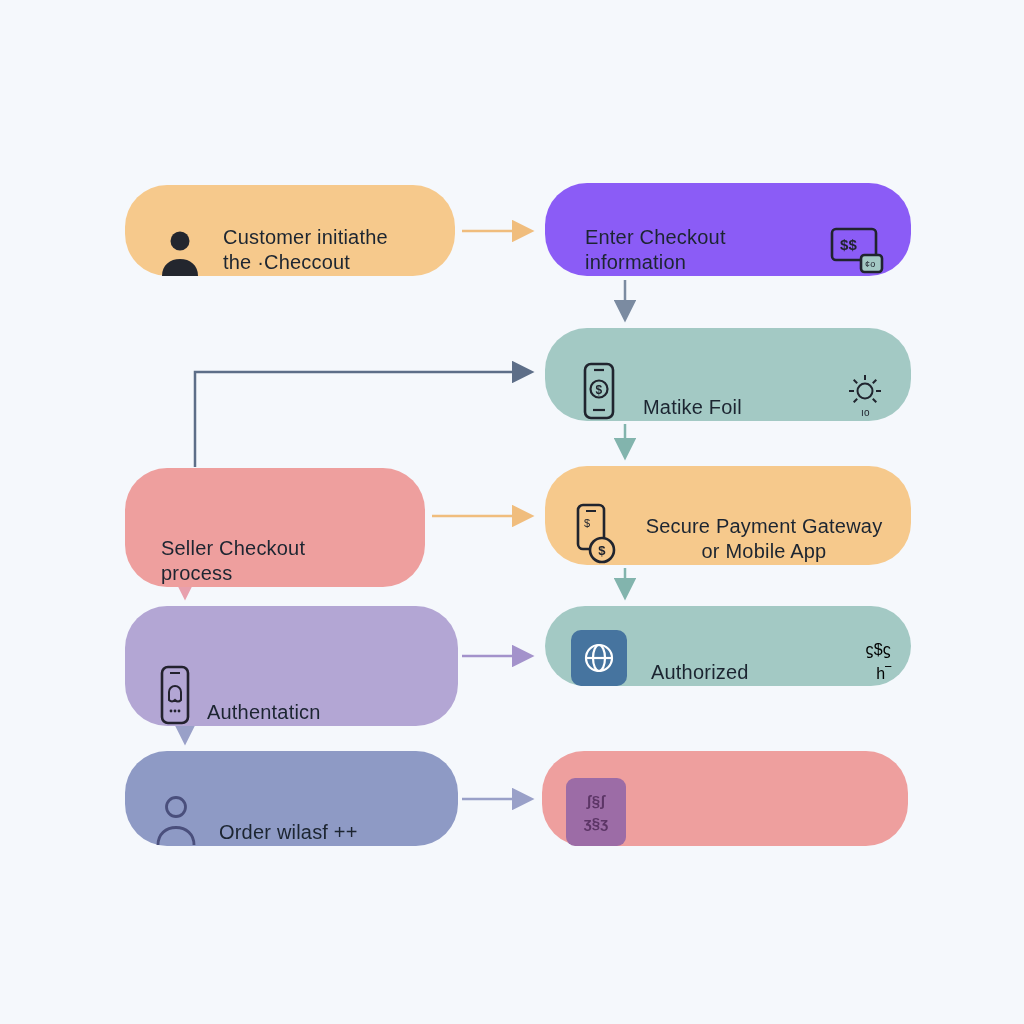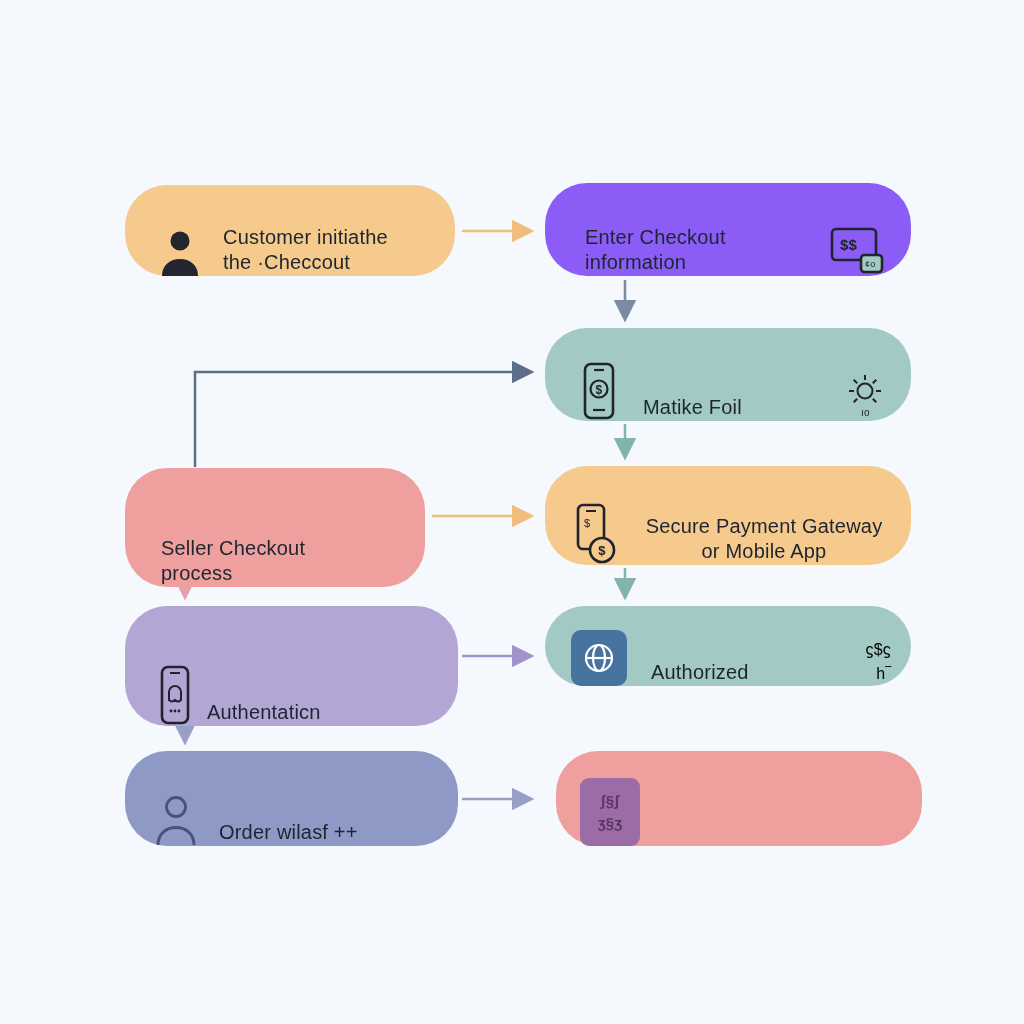--- a/index.html
+++ b/index.html
@@ -19,21 +19,21 @@
   .icon { display:flex; align-items:center; justify-content:center; flex:0 0 auto; }
 
   .n-customer   { left:125px; top:185px; width:330px; height:91px; padding:0 22px 0 34px; gap:22px; }
   .n-enter      { left:545px; top:183px; width:366px; height:93px; padding:0 24px 0 40px; justify-content:space-between; }
   .n-make       { left:545px; top:328px; width:366px; height:93px; padding:0 22px 0 34px; gap:24px; }
   .n-seller     { left:125px; top:468px; width:300px; height:119px; padding:0 24px 0 36px; }
   .n-secure     { left:545px; top:466px; width:366px; height:99px; padding:0 16px 0 24px; gap:12px; }
   .n-auth       { left:125px; top:606px; width:333px; height:120px; padding:0 24px 0 30px; gap:12px; }
   .n-authorized { left:545px; top:606px; width:366px; height:80px; padding:0 20px 0 26px; gap:24px; }
   .n-order      { left:125px; top:751px; width:333px; height:95px; padding:0 22px 0 28px; gap:20px; }
-  .n-confirmed  { left:556px; top:751px; width:366px; height:95px; padding:0 20px 0 24px; gap:24px; }
+  .n-confirmed  { left:542px; top:751px; width:366px; height:95px; padding:0 20px 0 24px; gap:24px; }
 
   .globe-square {
     width:56px; height:56px; border-radius:10px;
     display:flex; align-items:center; justify-content:center; flex:0 0 auto;
   }
   .glyphs {
     white-space:pre-line; font-size:16px; line-height:1.5; text-align:right;
     color:#000000; flex:0 0 auto;
   }
   .ornament-square {

